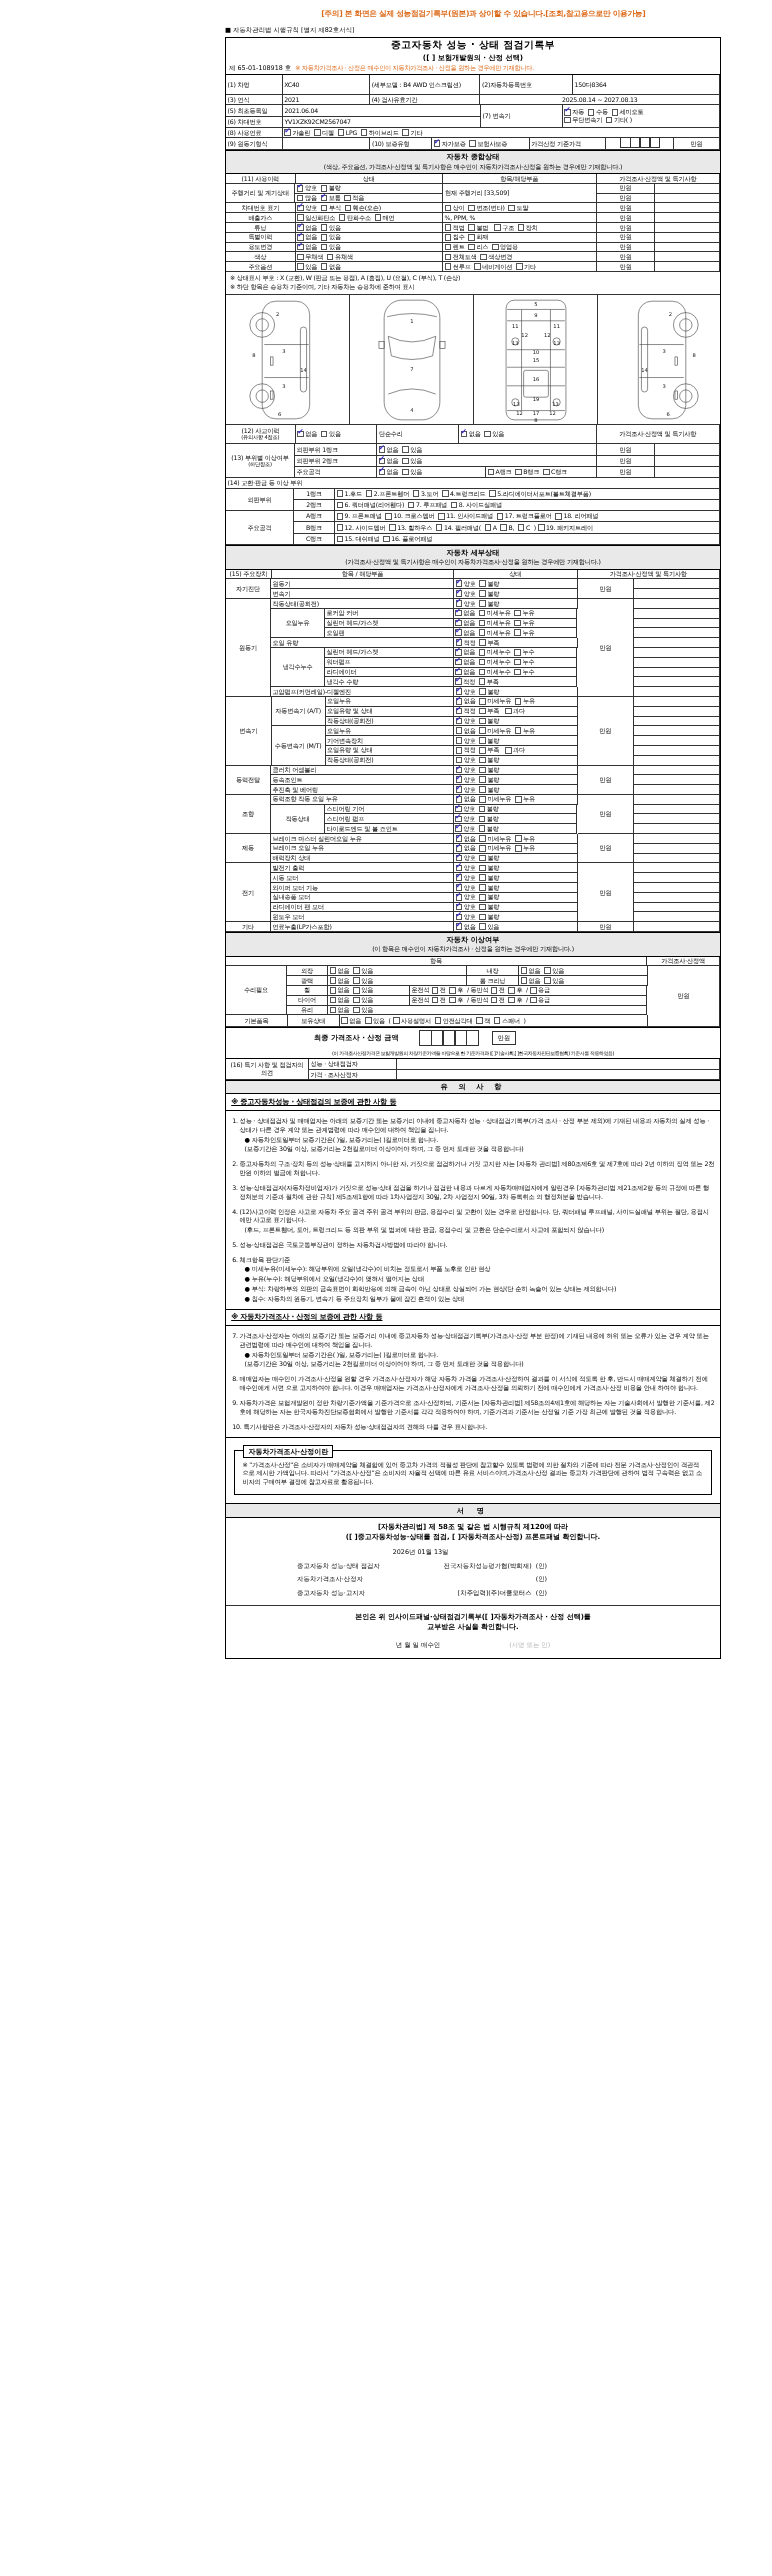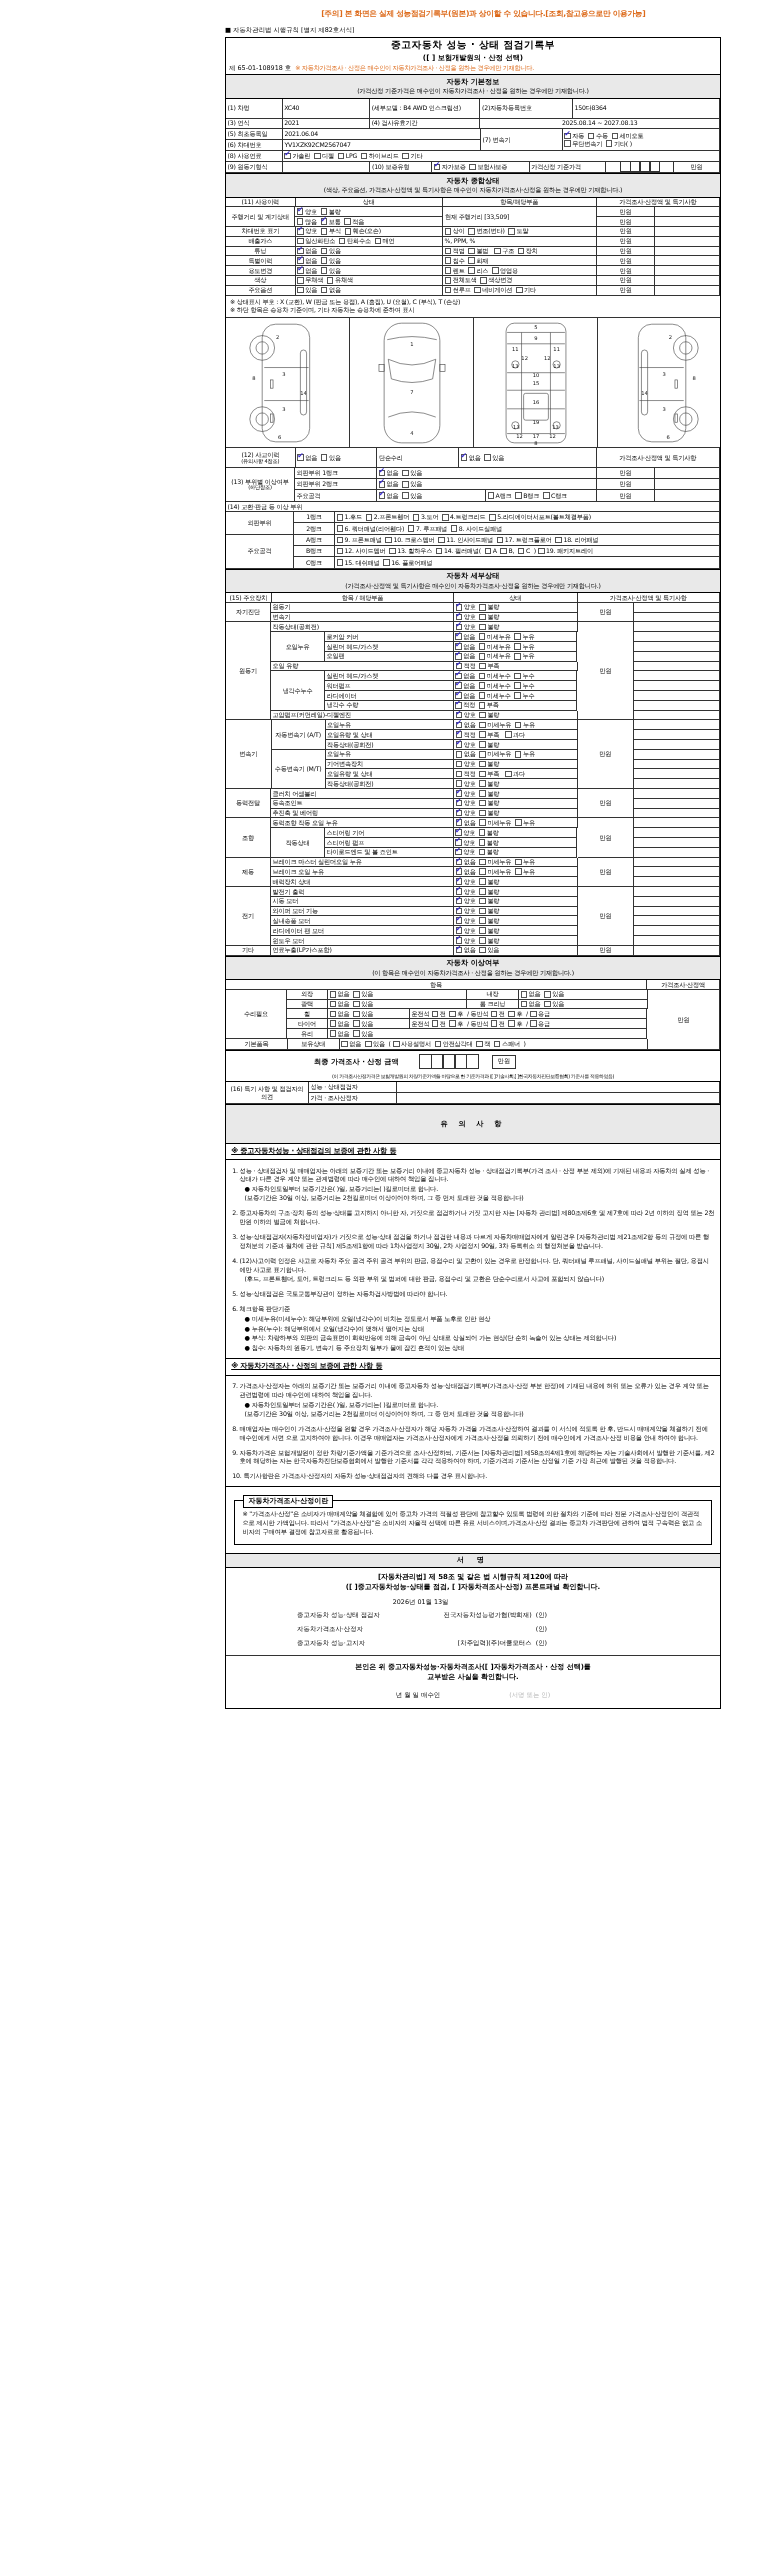--- a/index.html
+++ b/index.html
@@ -74,24 +74,20 @@
   <div class="frame">
     <div class="titlebox">
       <div class="t-main">중고자동차 성능 · 상태 점검기록부</div>
       <div class="t-sub">([ ] 보험개발원의 · 산정 선택)</div>
       <div class="t-no-row">
         <span class="t-no">제 65-01-108918 호</span>
         <span class="t-note orange">※ 자동차가격조사 · 산정은 매수인이 자동차가격조사 · 산정을 원하는 경우에만 기재합니다.</span>
       </div>
     </div>
 
-    <div class="bar" style="border-top:none;">
-      <div class="bt">자동차 기본정보</div>
-      <div class="bn">(가격산정 기준가격은 매수인이 자동차가격조사 · 산정을 원하는 경우에만 기재합니다.)</div>
-    </div>
     <div class="tbl" id="t_basic">
         <div class="trow">
           <div class="cell pad" style="width:57px;height:19.6px;">
             <span style="width:100%;text-align:inherit">(1) 차명</span>
           </div>
           <div class="cell pad" style="width:88px;height:19.6px;">
             <span style="width:100%;text-align:inherit">XC40</span>
           </div>
           <div class="cell pad" style="width:111px;height:19.6px;">
             <span style="width:100%;text-align:inherit">(세부모델 : B4 AWD 인스크립션)</span>
@@ -2172,21 +2168,21 @@
                 <span style="width:100%;text-align:inherit">가격 · 조사산정자</span>
               </div>
               <div class="cell " style="width:323px;height:10.8px;">
                 <span style="width:100%;text-align:inherit"></span>
               </div>
             </div>
           </div>
         </div>
       </div>
 
-    <div class="bar" style="padding:14px;">
+    <div class="bar" style="padding:1px;">
       <div class="bt" style="letter-spacing:4.1px;">유 의 사 항</div>
     </div>
     <div class="notice" id="noticebody">
         <div class="nh first">※ 중고자동차성능 · 상태점검의 보증에 관한 사항 등</div>
         <div class="np">1. 성능 · 상태점검자 및 매매업자는 아래의 보증기간 또는 보증거리 이내에 중고자동차 성능 · 상태점검기록부(가격 조사 · 산정 부분 제외)에 기재된 내용과 자동차의 실제 성능 · 상태가 다른 경우 계약 또는 관계법령에 따라 매수인에 대하여 책임을 집니다.</div>
         <div class="nb1">● 자동차인도일부터 보증기간은( )일, 보증거리는( )킬로미터로 합니다.</div>
         <div class="nb2">(보증기간은 30일 이상, 보증거리는 2천킬로미터 이상이어야 하며, 그 중 먼저 도래한 것을 적용합니다)</div>
         <div class="np">2. 중고자동차의 구조·장치 등의 성능·상태를 고지하지 아니한 자, 거짓으로 점검하거나 거짓 고지한 자는 [자동차 관리법] 제80조제6호 및 제7호에 따라 2년 이하의 징역 또는 2천만원 이하의 벌금에 처합니다.</div>
         <div class="np">3. 성능·상태점검자(자동차정비업자)가 거짓으로 성능·상태 점검을 하거나 점검한 내용과 다르게 자동차매매업자에게 알린경우 [자동차관리법 제21조제2항 등의 규정에 따른 행정처분의 기준과 절차에 관한 규칙] 제5조제1항에 따라 1차사업정지 30일, 2차 사업정지 90일, 3차 등록취소 의 행정처분을 받습니다.</div>
         <div class="np">4. (12)사고이력 인정은 사고로 자동차 주요 골격 주위 골격 부위의 판금, 용접수리 및 교환이 있는 경우로 한정합니다. 단, 쿼터패널 루프패널, 사이드실패널 부위는 절단, 용접시에만 사고로 표기합니다.</div>
@@ -2227,21 +2223,21 @@
             <span>자동차가격조사·산정자</span>
             <span class="sgval">&nbsp;&nbsp;(인)</span>
           </div>
           <div class="sgrow">
             <span>중고자동차 성능·고지자</span>
             <span class="sgval">[차주입력](주)더쿨모터스&nbsp;&nbsp;(인)</span>
           </div>
         </div>
     </div>
     <div class="buyer">
-      <div class="by1">본인은 위 중고자동차성능·자동차격조사([ ]자동차가격조사 · 산정 선택)를</div>
+      <div class="by1">본인은 위 인사이드패널·상태점검기록부([ ]자동차가격조사 · 산정 선택)를</div>
       <div class="by1">교부받은 사실을 확인합니다.</div>
       <div class="by3">
         <span>년   월   일 매수인</span>
         <span class="sealgray">(서명 또는 인)</span>
       </div>
     </div>
   </div>
 </div>
 
 

